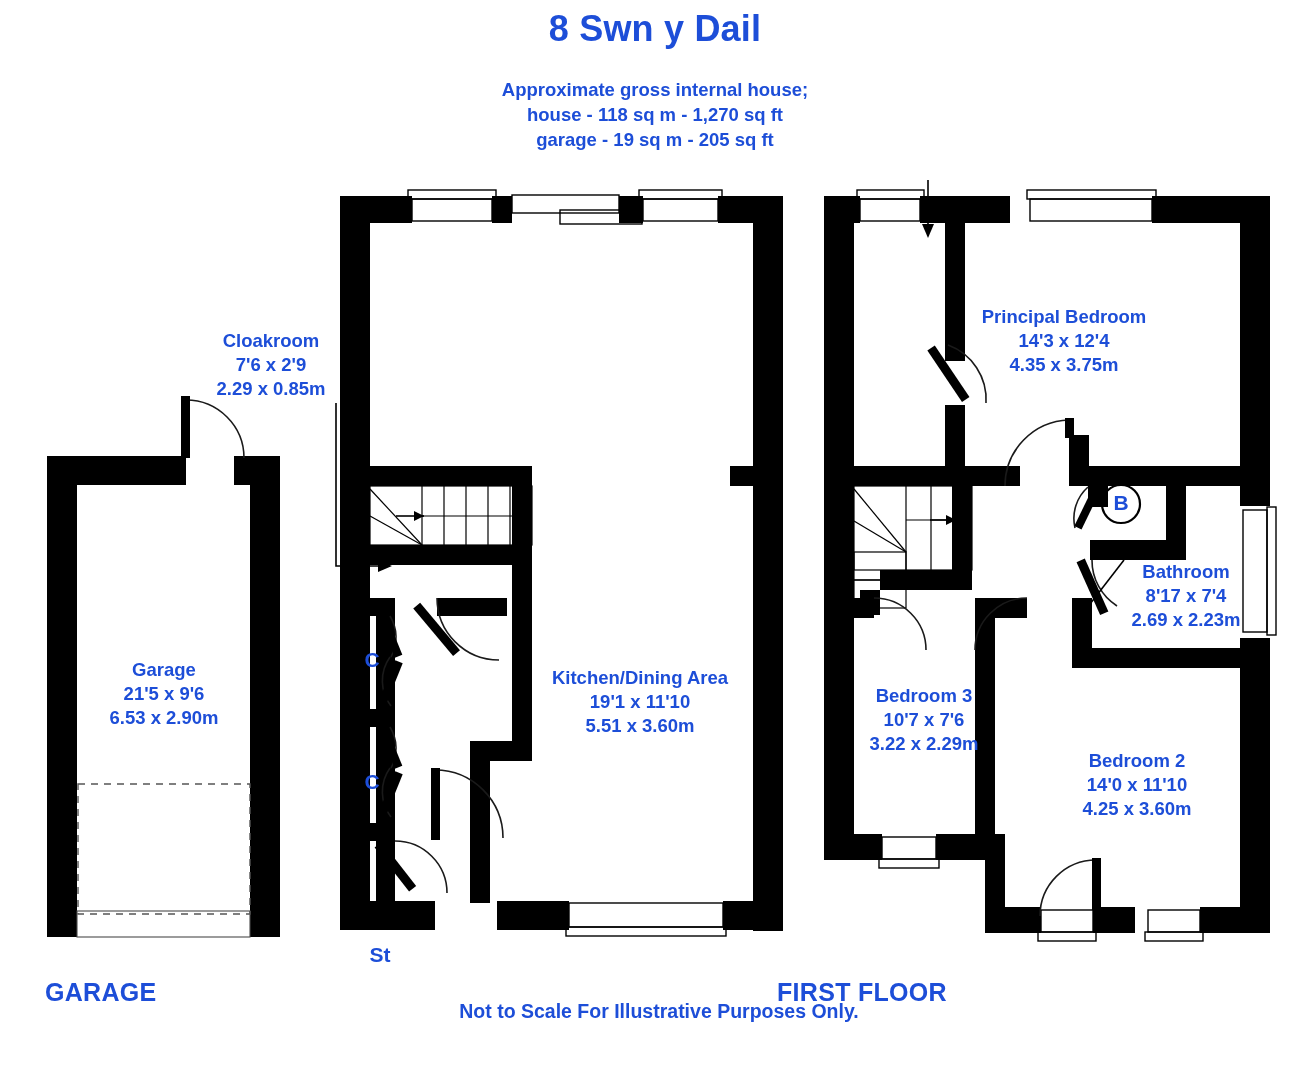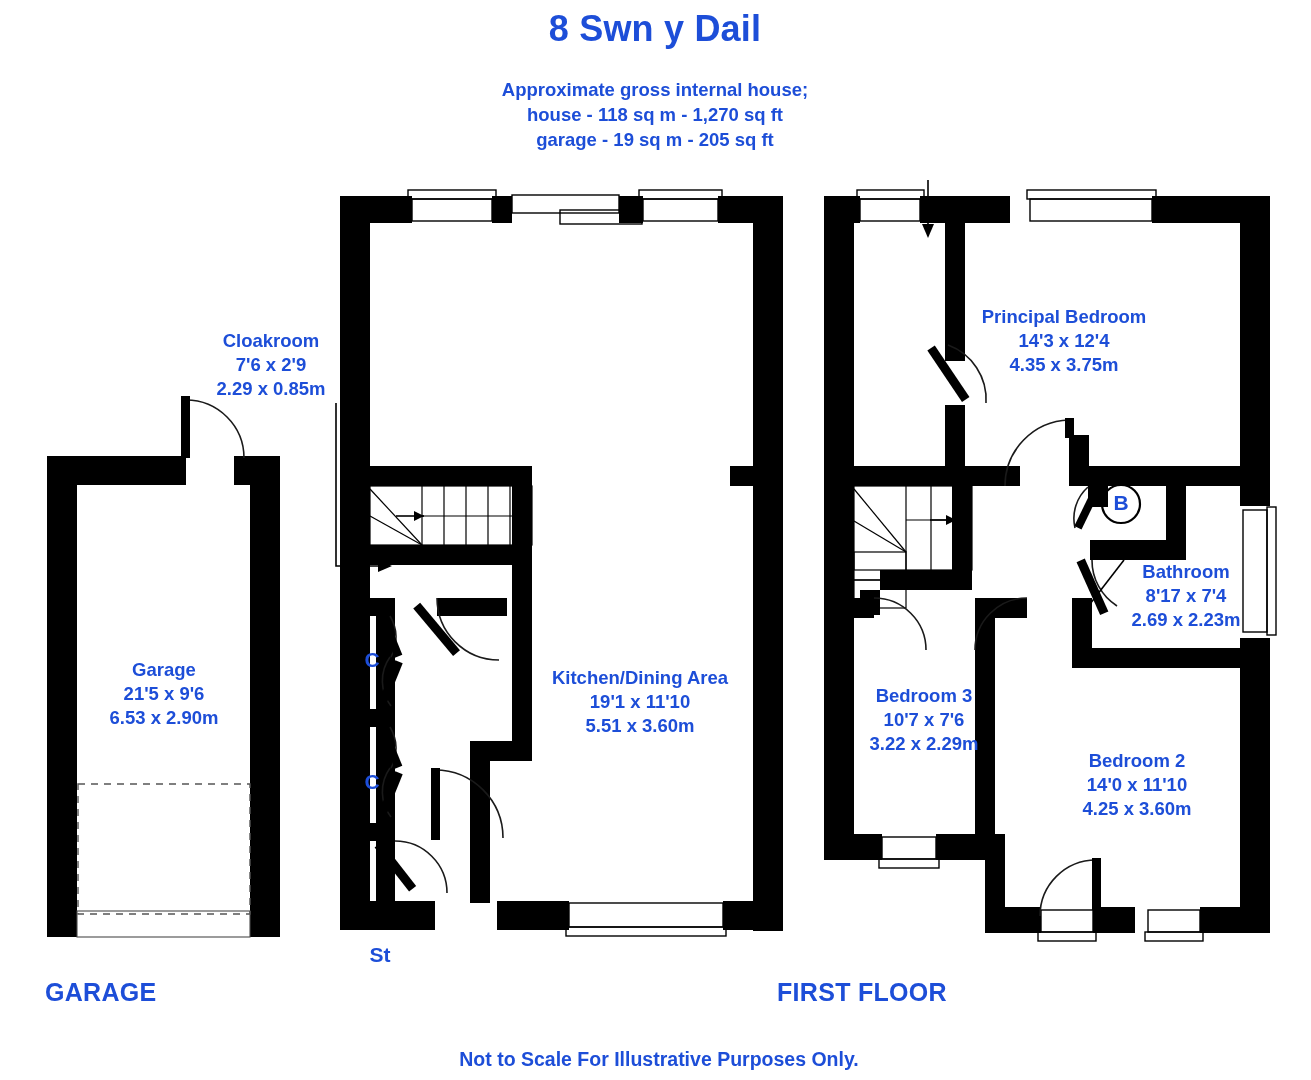--- a/index.html
+++ b/index.html
@@ -388,15 +388,15 @@
   </div>
 
   <div class="txt tag center-x" style="left:372px; top:648px;">C</div>
   <div class="txt tag center-x" style="left:372px; top:770px;">C</div>
   <div class="txt tag center-x" style="left:380px; top:899px;margin-top:44px;">St</div>
   <div class="txt tag center-x" style="left:1121px; top:491px;">B</div>
 
   <div class="txt floor-label" style="left:45px; top:978px;">GARAGE</div>
   <div class="txt floor-label" style="left:777px; top:978px;">FIRST FLOOR</div>
 
-  <div class="txt footer center-x" style="left:659px; top:1048px;">Not to Scale For Illustrative Purposes Only.</div>
+  <div class="txt footer center-x" style="left:659px; top:1000px;">Not to Scale For Illustrative Purposes Only.</div>
 
 </div>
 
 </body></html>

